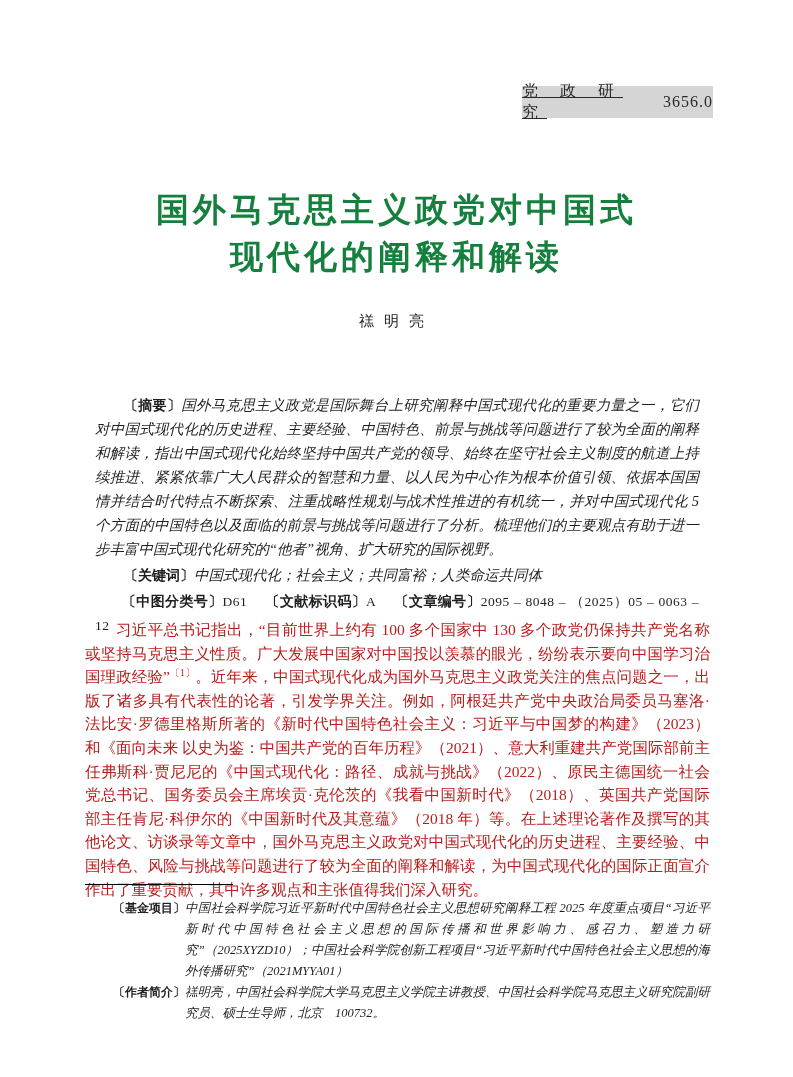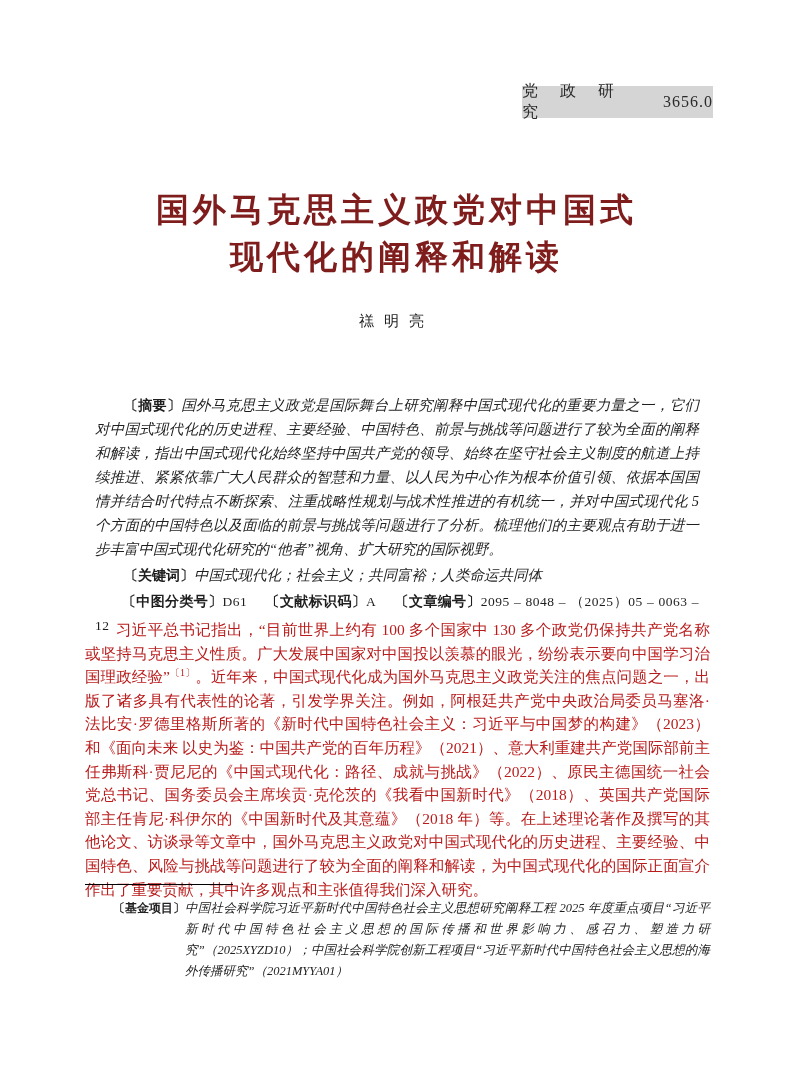--- a/index.html
+++ b/index.html
@@ -9,28 +9,28 @@
     font-family:"Liberation Serif","DejaVu Serif",serif;
   }
   .page{position:absolute;inset:0;}
 
   
   .journal-box{
     position:absolute;top:86px;left:522px;width:191px;height:32px;
     background:#d5d5d5;display:flex;align-items:center;justify-content:center;
     font-size:16px;color:#2a2a2a;
   }
-  .journal-name{letter-spacing:9px;margin-right:4px;}
+  .journal-name{letter-spacing:9px;margin-right:4px;text-decoration:underline;}
   .journal-issue{letter-spacing:1px;}
 
   
   .title-block{
     position:absolute;top:186px;left:0;width:793px;text-align:center;
     font-family:"DejaVu Serif","Liberation Serif",serif;
-    font-weight:bold;color:#7f1d1d;
+    font-weight:bold;color:#15803d;
   }
   .title-line{font-size:33px;line-height:47px;letter-spacing:4px;}
 
   .author-line{
     position:absolute;top:312px;left:0;width:793px;text-align:center;
     font-size:15px;letter-spacing:10px;color:#222;
   }
 
   
   .abstract-block{
@@ -106,16 +106,20 @@
     <p class="body-para"><span>习近平总书记指出，“目前世界上约有 100 多个国家中 130 多个政党仍保持共产党名称或坚持马克思主义性质。广大发展中国家对中国投以羡慕的眼光，纷纷表示要向中国学习治国理政经验”</span><sup class="fnref">〔1〕</sup><span>。近年来，中国式现代化成为国外马克思主义政党关注的焦点问题之一，出版了诸多具有代表性的论著，引发学界关注。例如，阿根廷共产党中央政治局委员马塞洛·法比安·罗德里格斯所著的《新时代中国特色社会主义：习近平与中国梦的构建》（2023）和《面向未来 以史为鉴：中国共产党的百年历程》（2021）、意大利重建共产党国际部前主任弗斯科·贾尼尼的《中国式现代化：路径、成就与挑战》（2022）、原民主德国统一社会党总书记、国务委员会主席埃贡·克伦茨的《我看中国新时代》（2018）、英国共产党国际部主任肯尼·科伊尔的《中国新时代及其意蕴》（2018 年）等。在上述理论著作及撰写的其他论文、访谈录等文章中，国外马克思主义政党对中国式现代化的历史进程、主要经验、中国特色、风险与挑战等问题进行了较为全面的阐释和解读，为中国式现代化的国际正面宣介作出了重要贡献，其中许多观点和主张值得我们深入研究。</span></p>
   </div>
 
   <div class="fn-rule"></div>
 
   <div class="fn-block">
     <div class="fn-entry">
       <span class="fn-label">〔基金项目〕</span>
       <span class="fn-text">中国社会科学院习近平新时代中国特色社会主义思想研究阐释工程 2025 年度重点项目“习近平新时代中国特色社会主义思想的国际传播和世界影响力、感召力、塑造力研究”（2025XYZD10）；中国社会科学院创新工程项目“习近平新时代中国特色社会主义思想的海外传播研究”（2021MYYA01）</span>
     </div>
+    <div class="fn-entry">
+      <span class="fn-label">〔作者简介〕</span>
+      <span class="fn-text">禚明亮，中国社会科学院大学马克思主义学院主讲教授、中国社会科学院马克思主义研究院副研究员、硕士生导师，北京　100732。</span>
+    </div>
   </div>
 
 
 </div>
 
 </body></html>

